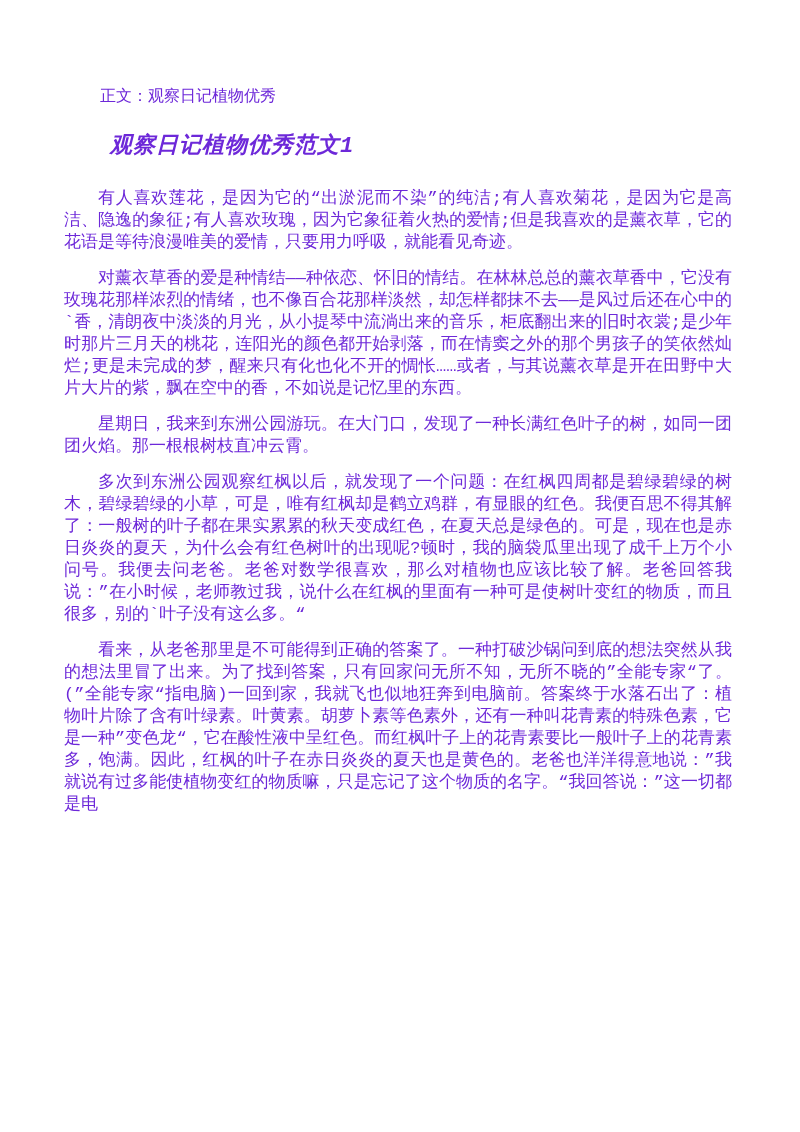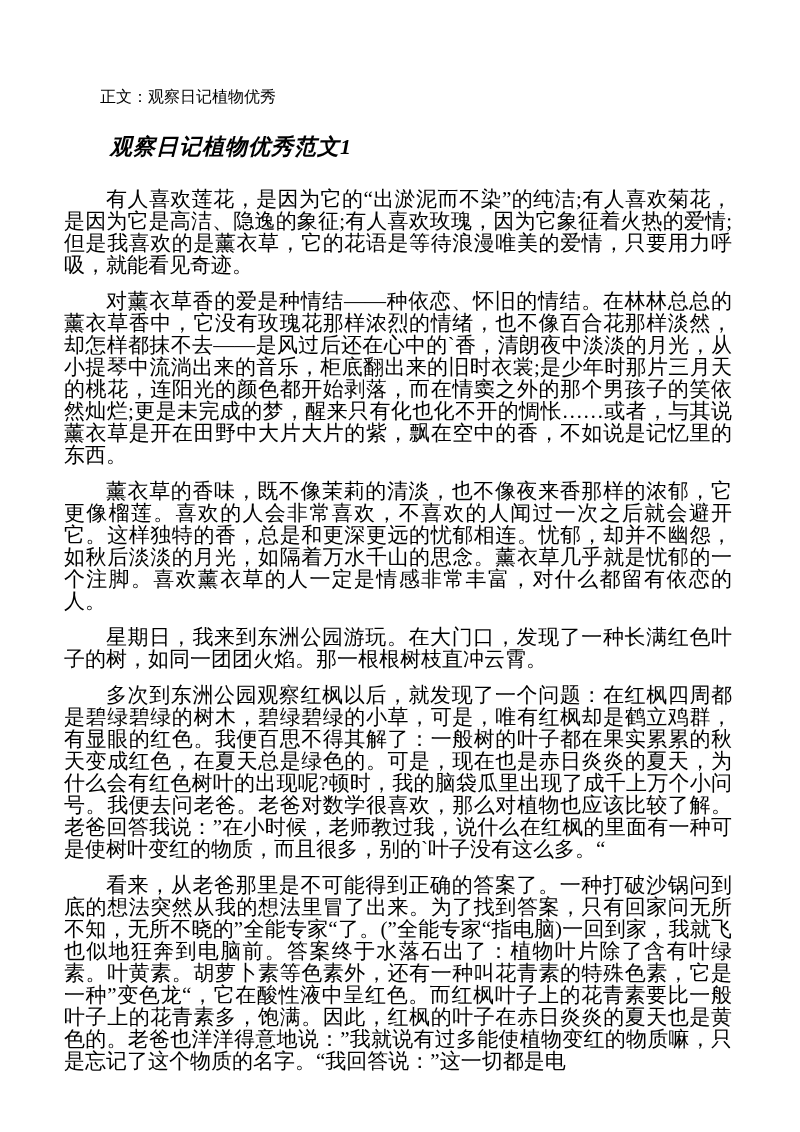--- a/index.html
+++ b/index.html
@@ -11,39 +11,39 @@
     width: 800px;
     height: 1132px;
     overflow: hidden;
   }
   .page {
     box-sizing: border-box;
     width: 800px;
     height: 1132px;
     padding: 88px 64px 0 64px;
     background: #ffffff;
-    color: #000000;
-    font-family: Liberation Serif, serif;
+    color: #6d28d9;
+    font-family: Liberation Mono, monospace;
   }
   .lead {
     font-size: 16px;
     line-height: 18px;
     margin: 0 0 0 36px;
     white-space: nowrap;
   }
   .section-title {
     font-size: 22px;
     line-height: 26px;
     font-weight: bold;
     font-style: italic;
     margin: 28px 0 28px 46px;
     letter-spacing: 1px;
   }
   .para {
-    font-size: 21px;
+    font-size: 17px;
     line-height: 22px;
     text-align: justify;
     text-justify: inter-ideograph;
     text-indent: 2em;
     margin: 0 4px 14px 0;
     word-break: break-all;
   }
 </style>
 </head>
 <body>
@@ -52,21 +52,20 @@
 
   <p class="lead"><span>正文：观察日记植物优秀</span></p>
 
   <h1 class="section-title">观察日记植物优秀范文1</h1>
 
   <p class="para">有人喜欢莲花，是因为它的“出淤泥而不染”的纯洁;有人喜欢菊花，是因为它是高洁、隐逸的象征;有人喜欢玫瑰，因为它象征着火热的爱情;但是我喜欢的是薰衣草，它的花语是等待浪漫唯美的爱情，只要用力呼吸，就能看见奇迹。</p>
 
 
   <p class="para">对薰衣草香的爱是种情结——种依恋、怀旧的情结。在林林总总的薰衣草香中，它没有玫瑰花那样浓烈的情绪，也不像百合花那样淡然，却怎样都抹不去——是风过后还在心中的`香，清朗夜中淡淡的月光，从小提琴中流淌出来的音乐，柜底翻出来的旧时衣裳;是少年时那片三月天的桃花，连阳光的颜色都开始剥落，而在情窦之外的那个男孩子的笑依然灿烂;更是未完成的梦，醒来只有化也化不开的惆怅……或者，与其说薰衣草是开在田野中大片大片的紫，飘在空中的香，不如说是记忆里的东西。</p>
 
-  <p class="para">薰衣草的香味，既不像茉莉的清淡，也不像夜来香那样的浓郁，它更像榴莲。喜欢的人会非常喜欢，不喜欢的人闻过一次之后就会避开它。这样独特的香，总是和更深更远的忧郁相连。忧郁，却并不幽怨，如秋后淡淡的月光，如隔着万水千山的思念。薰衣草几乎就是忧郁的一个注脚。喜欢薰衣草的人一定是情感非常丰富，对什么都留有依恋的人。</p>
 
 
   <p class="para">星期日，我来到东洲公园游玩。在大门口，发现了一种长满红色叶子的树，如同一团团火焰。那一根根树枝直冲云霄。</p>
 
 
   <p class="para">多次到东洲公园观察红枫以后，就发现了一个问题：在红枫四周都是碧绿碧绿的树木，碧绿碧绿的小草，可是，唯有红枫却是鹤立鸡群，有显眼的红色。我便百思不得其解了：一般树的叶子都在果实累累的秋天变成红色，在夏天总是绿色的。可是，现在也是赤日炎炎的夏天，为什么会有红色树叶的出现呢?顿时，我的脑袋瓜里出现了成千上万个小问号。我便去问老爸。老爸对数学很喜欢，那么对植物也应该比较了解。老爸回答我说：”在小时候，老师教过我，说什么在红枫的里面有一种可是使树叶变红的物质，而且很多，别的`叶子没有这么多。“</p>
 
   <p class="para">看来，从老爸那里是不可能得到正确的答案了。一种打破沙锅问到底的想法突然从我的想法里冒了出来。为了找到答案，只有回家问无所不知，无所不晓的”全能专家“了。(”全能专家“指电脑)一回到家，我就飞也似地狂奔到电脑前。答案终于水落石出了：植物叶片除了含有叶绿素。叶黄素。胡萝卜素等色素外，还有一种叫花青素的特殊色素，它是一种”变色龙“，它在酸性液中呈红色。而红枫叶子上的花青素要比一般叶子上的花青素多，饱满。因此，红枫的叶子在赤日炎炎的夏天也是黄色的。老爸也洋洋得意地说：”我就说有过多能使植物变红的物质嘛，只是忘记了这个物质的名字。“我回答说：”这一切都是电</p>
 
 </div>

